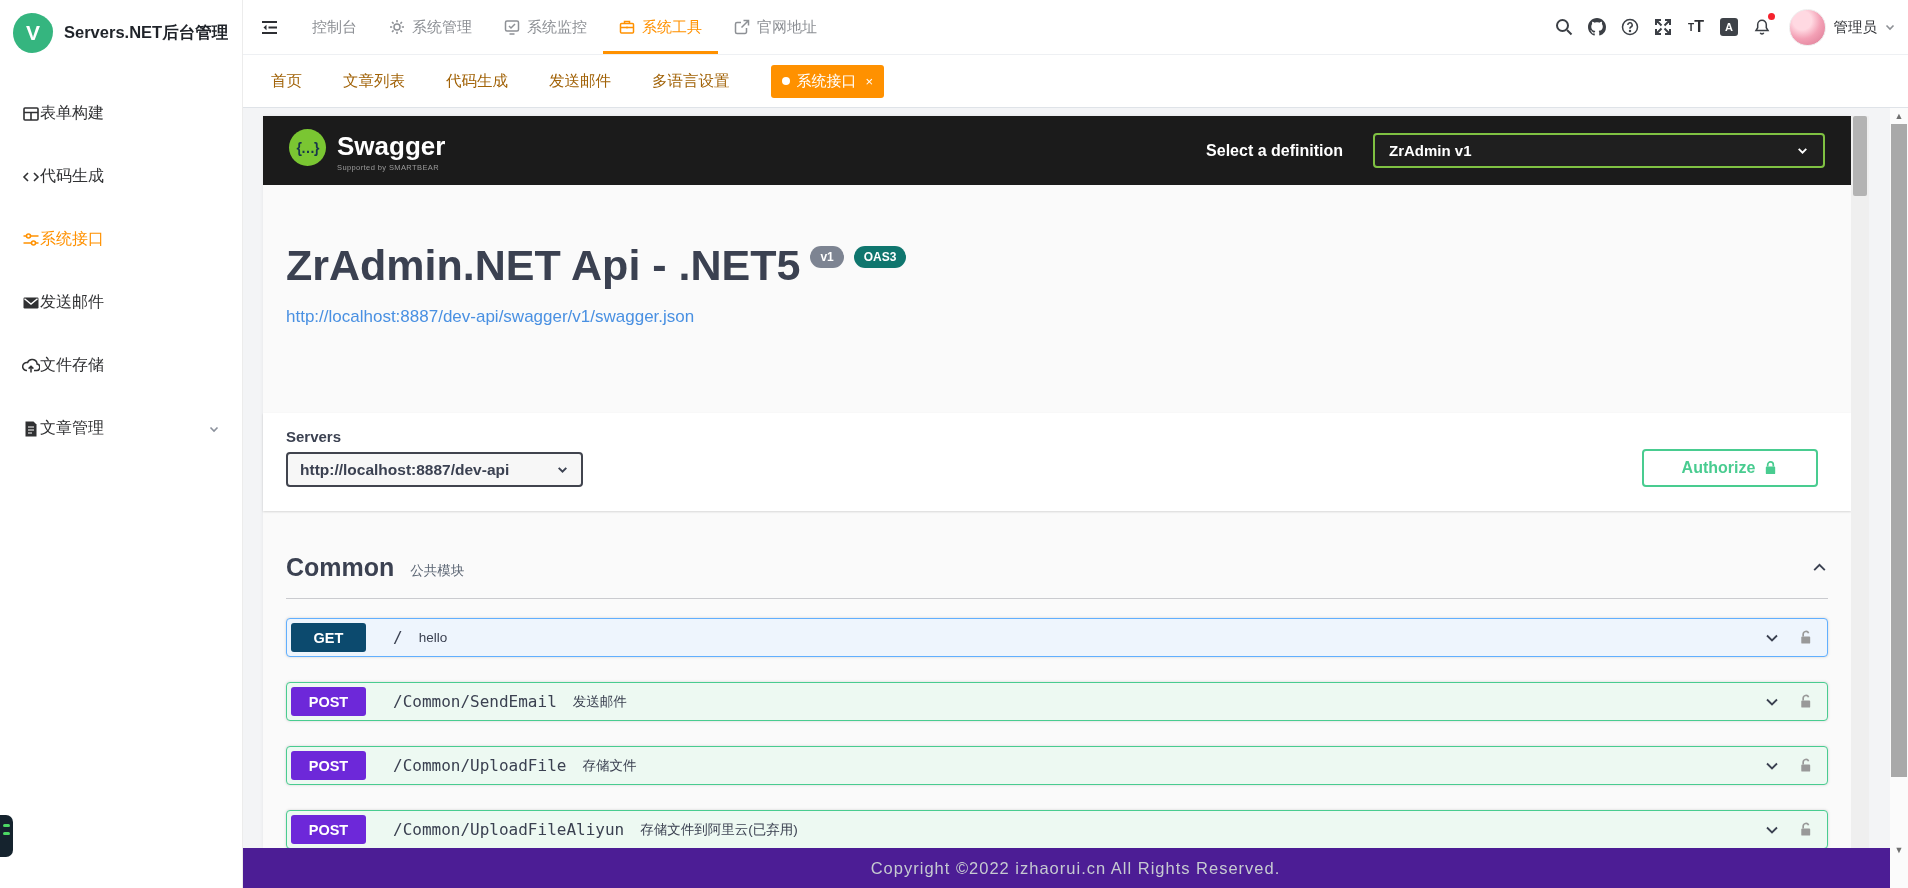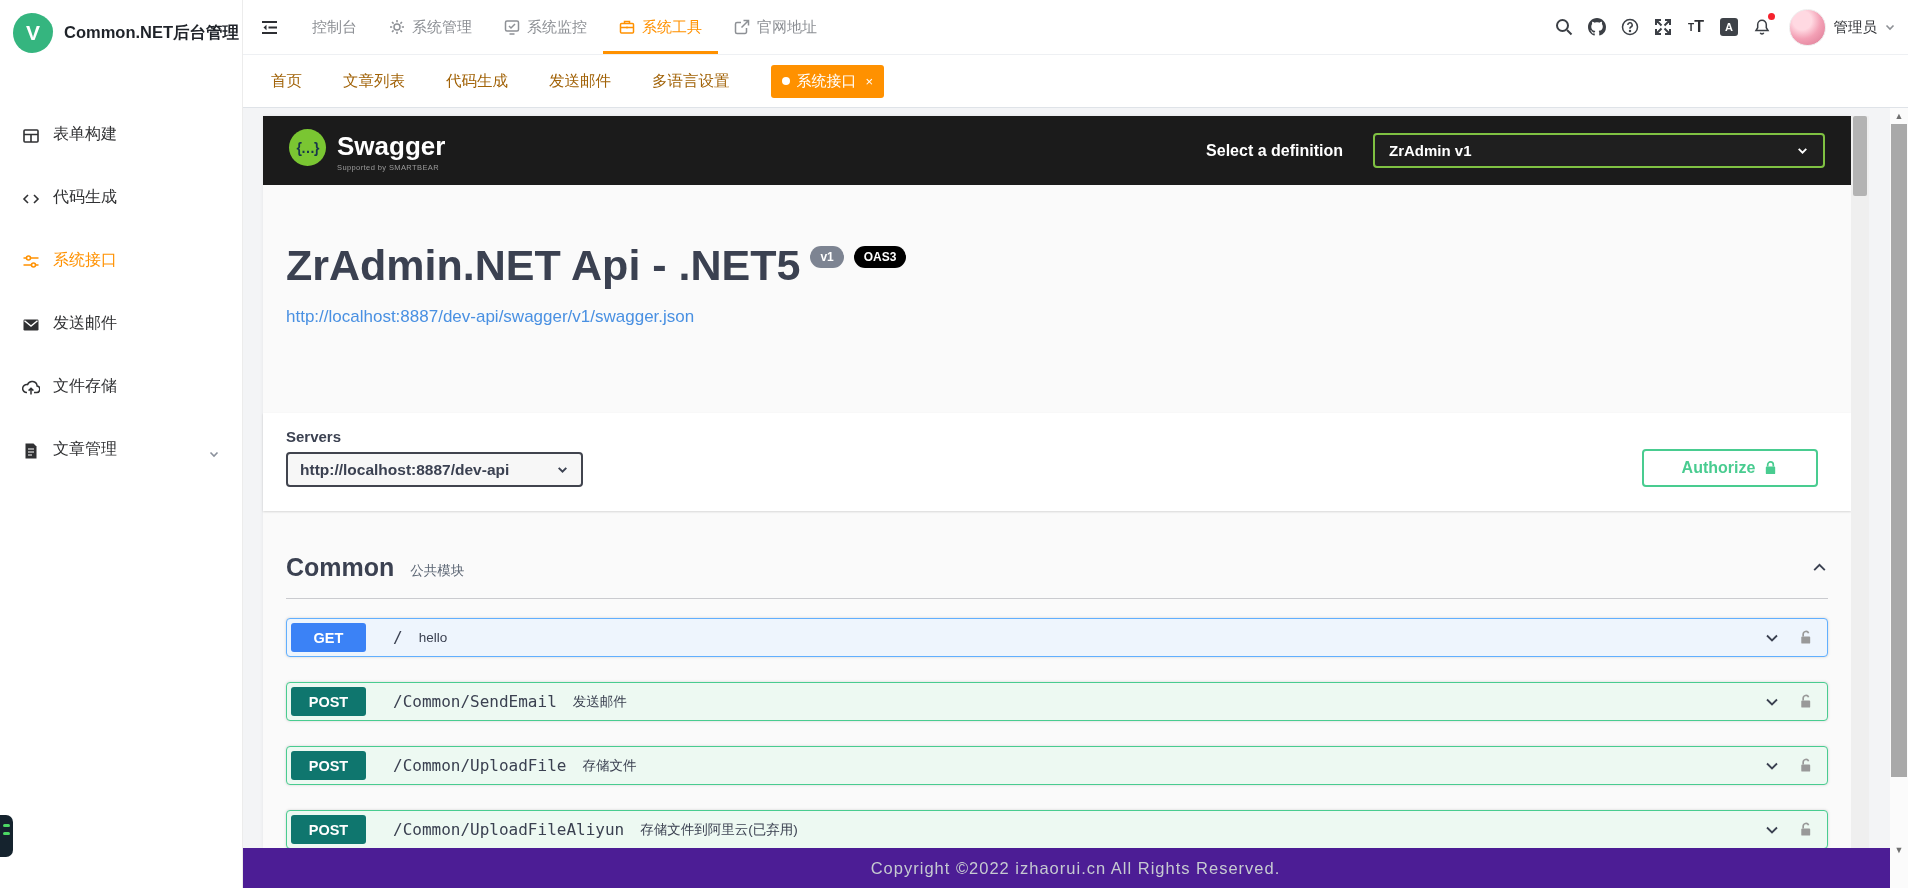--- a/index.html
+++ b/index.html
@@ -6,21 +6,21 @@
   html,body { width:1908px; height:888px; font-family:"Liberation Sans", sans-serif; background:#fff; overflow:hidden; }
   .root { display:flex; width:1908px; height:888px; position:relative; }
 
   
   .sidebar { width:243px; background:#fff; border-right:1px solid #ececec; position:relative; z-index:3; flex-shrink:0; }
   .logo-row { height:66px; display:flex; align-items:center; gap:11px; padding-left:13px; }
   .logo-blob { width:40px; height:40px; background:#35b57f; border-radius:46% 54% 52% 48% / 50% 46% 54% 50%;
                display:flex; align-items:center; justify-content:center; color:#fff; font-weight:700; font-size:21px; }
   .app-title { font-size:16.5px; font-weight:700; color:#1f2329; }
   .menu { padding-top:16px; }
-  .menu-item { height:63px; display:flex; align-items:flex-end; gap:13px; padding:0 22px; font-size:16px; color:#303133; cursor:pointer; }
+  .menu-item { height:63px; display:flex; align-items:center; padding:0 22px; font-size:16px; color:#303133; cursor:pointer; }
   .menu-item .mi { width:18px; height:18px; color:#303133; flex-shrink:0; }
   .menu-item.active, .menu-item.active .mi { color:#ff9100; }
   .menu-item .sub-arrow { margin-left:auto; color:#8b919c; }
 
   
   .right-col { flex:1; display:flex; flex-direction:column; min-width:0; }
 
   .navbar { height:55px; background:#fff; display:flex; align-items:stretch; border-bottom:1px solid #eef0f3; flex-shrink:0; }
   .hamburger { display:flex; align-items:center; padding:0 17px; color:#2d2f33; cursor:pointer; }
   .nav-items { display:flex; }
@@ -57,42 +57,42 @@
   .sw-brand-sub { font-size:7.5px; color:#9b9b9b; letter-spacing:.4px; margin-top:4px; font-weight:400; }
   .sw-def { margin-left:auto; display:flex; align-items:center; gap:30px; }
   .sw-def-label { color:#fff; font-weight:700; font-size:16px; }
   .sw-select { width:452px; height:35px; background:#1f1f1f; border:2px solid #7fc142; border-radius:4px; display:flex; align-items:center; padding:0 14px; color:#fff; font-weight:700; font-size:15px; cursor:pointer; }
   .sw-select .caret { margin-left:auto; color:#fff; display:flex; }
 
   .sw-info { padding:0 23px; }
   .sw-title { margin-top:56px; font-size:43px; font-weight:700; color:#3b4151; display:flex; align-items:center; gap:10px; }
   .pill { font-size:12px; font-weight:700; color:#fff; padding:4px 10px; border-radius:57px; position:relative; top:-9px; }
   .pill.gray { background:#7d8492; }
-  .pill.green { background:#000000; }
+  .pill.green { background:#0f766e; }
   .sw-url { margin-top:17px; font-size:17px; color:#4990e2; cursor:pointer; display:inline-block; }
 
   .scheme-bar { margin-top:86px; background:#fff; box-shadow:0 1px 2px rgba(0,0,0,.14); padding:15px 33px 24px 23px; display:flex; justify-content:space-between; align-items:flex-end; }
   .servers-label { font-size:15px; font-weight:700; color:#3b4151; margin-bottom:7px; }
   .server-select { width:297px; height:35px; border:2px solid #41444e; border-radius:4px; background:#f7f7f7; display:flex; align-items:center; padding:0 12px; font-weight:700; font-size:15.5px; color:#3b4151; cursor:pointer;text-align:right; }
   .server-select .caret { margin-left:auto; color:#3b4151; display:flex; }
   .authorize-btn { width:176px; height:38px; border:2px solid #49cc90; border-radius:4px; background:transparent; color:#49cc90; font-weight:700; font-size:16px; display:flex; align-items:center; justify-content:center; gap:8px; cursor:pointer; }
 
   .section { padding:0 23px; margin-top:42px; }
   .section-header { display:flex; align-items:center; padding-bottom:16px; border-bottom:1px solid rgba(59,65,81,.25); cursor:pointer; }
   .section-title { font-size:25px; font-weight:700; color:#3b4151; }
   .section-desc { font-size:13.5px; color:#5b6573; margin-left:16px; padding-top:6px; }
   .section-collapse { margin-left:auto; color:#3b4151; display:flex; }
 
   .opblocks { margin-top:19px; }
   .opblock { height:39px; border-radius:4px; display:flex; align-items:center; margin-bottom:25px; cursor:pointer; }
   .op-get  { background:#eef5fd; border:1px solid #61affe; box-shadow:0 0 3px rgba(0,0,0,.16); }
   .op-post { background:#edf9f2; border:1px solid #49cc90; box-shadow:0 0 3px rgba(0,0,0,.16); }
   .method { width:75px; height:29px; margin-left:4px; border-radius:3px; color:#fff; font-weight:700; font-size:14.5px; display:flex; align-items:center; justify-content:center; flex-shrink:0; }
-  .op-get .method  { background:#3b82f6; }
-  .op-post .method { background:#0f766e; }
+  .op-get .method  { background:#0c4a6e; }
+  .op-post .method { background:#6d28d9; }
   .path { margin-left:27px; font-family:"DejaVu Sans Mono", monospace; font-size:16px; color:#3b4151; }
   .summary { margin-left:16px; font-size:13.5px; color:#3b4151; }
   .row-right { margin-left:auto; display:flex; align-items:center; gap:18px; padding-right:14px; }
   .row-right .chev { color:#3b4151; display:flex; }
   .row-right .lock { color:#999; display:flex; }
 
   .page-footer { position:absolute; left:0; right:0; bottom:0; height:40px; background:#4c1d95; display:flex; align-items:center; justify-content:center; color:#c6cad1; font-size:16.5px; letter-spacing:1px; }
 
   
   .inner-scroll { position:absolute; top:8px; right:39px; bottom:40px; width:18px; background:#efefef; }
@@ -108,21 +108,21 @@
 </head>
 <body>
 
 <div class="root">
 
   <aside class="sidebar">
     <div class="logo-row">
       <div class="logo-blob">
           <span>V</span>
         </div>
-      <div class="app-title">Common.NET后台管理</div>
+      <div class="app-title">Servers.NET后台管理</div>
     </div>
     <nav class="menu">
       <div class="menu-item">
         <svg class="mi" viewBox="0 0 18 18" fill="none" stroke="currentColor" stroke-width="1.6">
             <rect x="2" y="3" width="14" height="12" rx="1"></rect>
             <path d="M2 7.5h14M9 7.5V15"></path>
           </svg>
         <span>表单构建</span>
       </div>
       <div class="menu-item">

